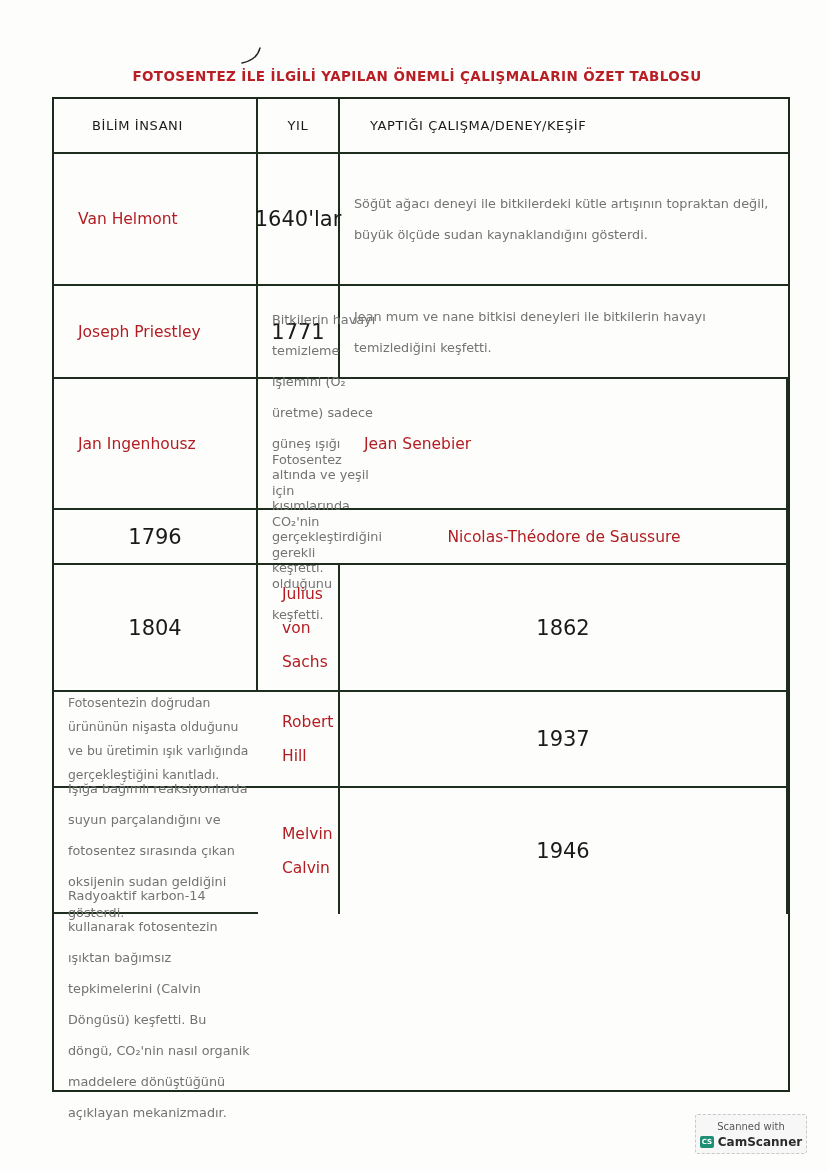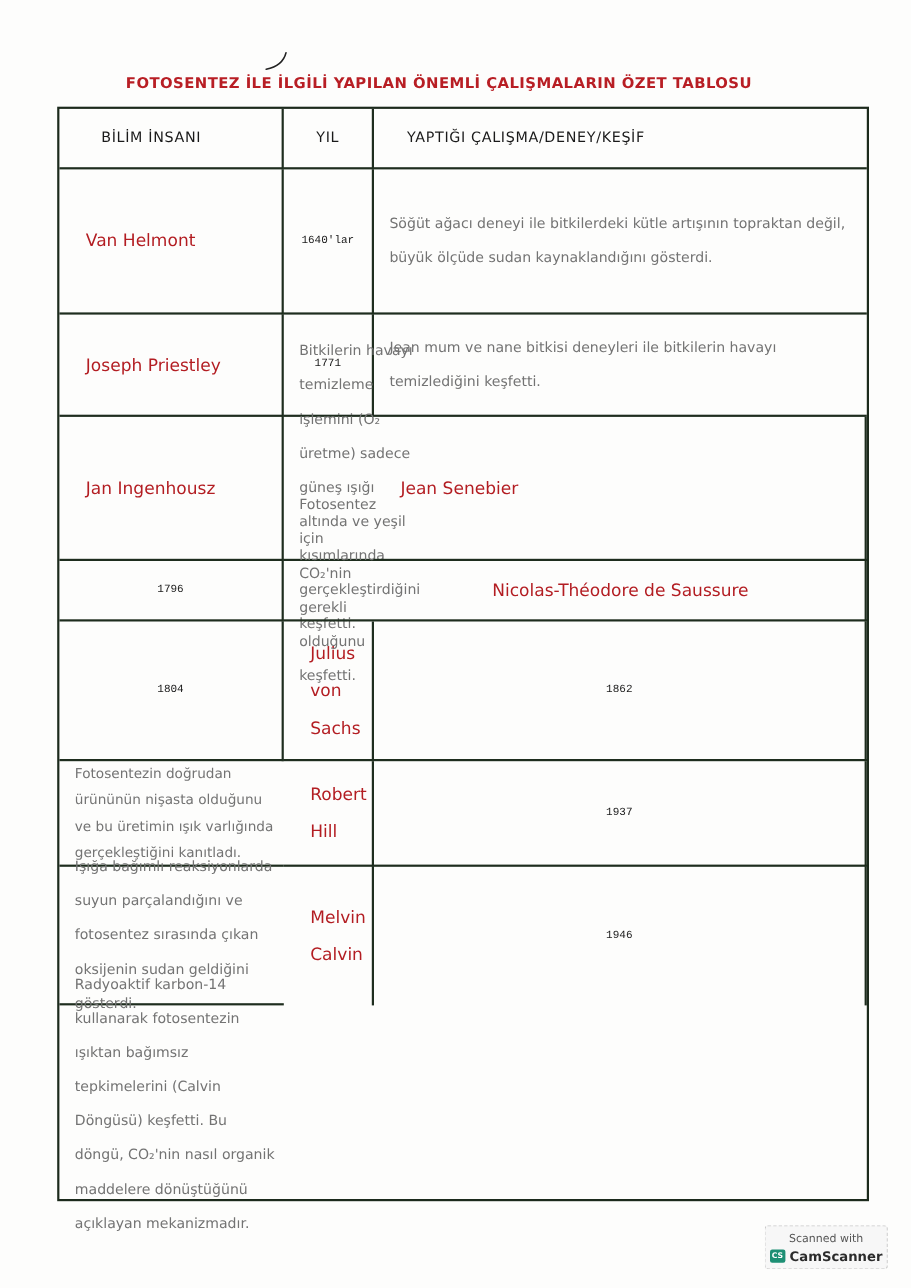--- a/index.html
+++ b/index.html
@@ -7,21 +7,21 @@
       width: 828px; height: 1171px;
       background: #fdfdfc;
       font-family: "DejaVu Sans", sans-serif;
       overflow: hidden;
     }
     .page { position: relative; width: 828px; height: 1171px; background: #fdfdfc; }
     .stray-mark {
       position: absolute; left: 238px; top: 46px; width: 26px; height: 20px;
     }
     .title {
-      position: absolute; left: 44px; top: 68px; width: 710px;
+      position: absolute; left: 62px; top: 68px; width: 710px;
       text-align: center;
       font-size: 13.5px; font-weight: bold; letter-spacing: 0.4px;
       color: #b81e24;
       white-space: nowrap;
     }
     .table {
       position: absolute; left: 52px; top: 97px; width: 738px; height: 995px;
       border: 2.5px solid #1c2a1c;
       display: grid;
       grid-template-columns: 204px 82px 1fr;
@@ -41,21 +41,21 @@
     }
     .hdr.left { justify-content: flex-start; padding-left: 30px; }
     .hdr.first { justify-content: flex-start; padding-left: 38px; }
     .name {
       color: #b31d22; font-size: 15.5px;
       padding-left: 24px; padding-right: 8px;
       line-height: 34px;
     }
     .name.center { justify-content: center; text-align: center; padding-left: 10px; }
     .year {
-      justify-content: center; font-size: 10px; color: #1a1a1a; font-family: Liberation Mono, monospace;
+      justify-content: center; font-size: 21px; color: #1a1a1a;
     }
     .desc {
       padding: 6px 8px 6px 14px;
       font-size: 12.8px; line-height: 31px; color: #737373;
     }
     .desc.tight { line-height: 24px; font-size: 12.4px; }
     .badge {
       position: absolute; left: 695px; top: 1114px; width: 112px; height: 40px;
       border: 1px dashed #c9c9c9; border-radius: 3px;
       background: #f7f7f7;

